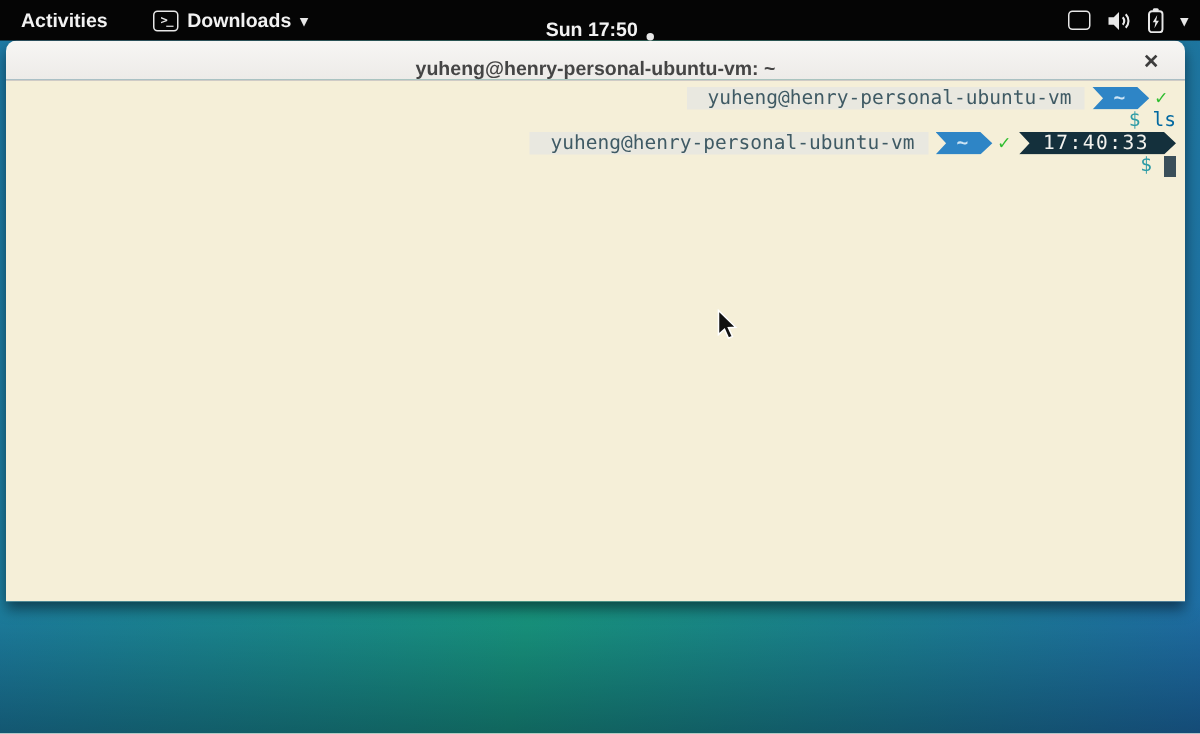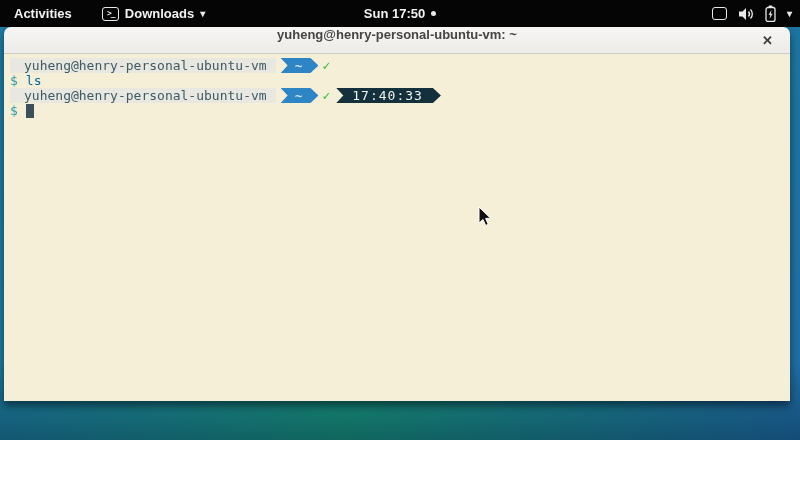--- a/index.html
+++ b/index.html
@@ -1,18 +1,18 @@
 <!DOCTYPE html>
 <html><head>
 <meta charset="utf-8">
 <style>
   * { margin:0; padding:0; box-sizing:border-box; }
   html,body { width:800px; height:489px; overflow:hidden; }
   .screen {
-    position:relative; width:800px; height:440px; overflow:hidden;
+    position:relative; width:800px; height:489px; overflow:hidden;
     font-family:"Liberation Sans", sans-serif;
     background:
       linear-gradient(to bottom, rgba(0,0,0,0) 82%, rgba(0,10,30,0.35) 100%),
       linear-gradient(100deg, #1e7aa6 0%, #18977f 48%, #1f6ea6 100%);
   }
 
   
   .topbar {
     position:absolute; left:0; top:0; width:800px; height:27px;
     background:#050505; color:#f2f2f2; display:flex; align-items:center;
@@ -21,52 +21,52 @@
   .tb-activities { margin-left:10px; padding:2px 4px; cursor:default; }
   .tb-appmenu { display:flex; align-items:center; gap:6px; margin-left:26px; }
   .term-icon {
     width:17px; height:14px; border:1px solid #e8e8e8; border-radius:3px;
     display:inline-flex; align-items:flex-end; justify-content:center;
     font-family:"DejaVu Sans Mono", monospace; font-size:8px; line-height:12px;
     color:#e8e8e8; font-weight:bold; letter-spacing:-1px; padding-left:1px;
   }
   .tb-clock {
     position:absolute; left:0; right:0; top:0; height:27px;
-    display:flex; align-items:center; justify-content:center; gap:6px;
+    display:flex; align-items:flex-end; justify-content:center; gap:6px;
     pointer-events:none;
   }
   .tb-clock-dot { width:5px; height:5px; border-radius:50%; background:#e8e8e8; }
   .tb-right { position:absolute; right:8px; top:0; height:27px; display:flex; align-items:center; gap:11px; }
   .screen-icon { width:15px; height:13px; border:1.5px solid #e8e8e8; border-radius:3px; }
   .chev { font-size:10px; color:#e8e8e8; }
 
   
   .window {
     position:absolute; left:4px; top:27px; width:786px; height:374px;
     border-radius:7px 7px 0 0; overflow:hidden;
     box-shadow:0 5px 9px rgba(0,0,10,0.5);
     z-index:10;
   }
   .titlebar {
     height:27px; background:linear-gradient(#f7f6f4, #edebe8);
     border-bottom:1px solid #cfcbc6;
-    display:flex; align-items:flex-start; justify-content:center; position:relative;
+    display:flex; align-items:flex-end; justify-content:center; position:relative;
     font-size:13px; font-weight:bold; color:#454545;
   }
   .close-btn {
     position:absolute; right:14px; top:5px; width:17px; height:17px;
     display:flex; align-items:center; justify-content:center;
     color:#3d3d3d; font-size:13px; font-weight:bold; cursor:default;
   }
   .term-body {
     height:347px; background:#f5efd8; padding:4px 6px;
     font-family:"DejaVu Sans Mono", monospace; font-size:13px;
     color:#3f5a64;
   }
-  .trow { display:flex; align-items:center; height:15px; white-space:pre; }
+  .trow { display:flex; align-items:center; height:15px; white-space:pre;justify-content:flex-end; }
 
   .seg-host {
     background:#e9e8e0; color:#3f5a64; height:15px; line-height:15px;
     padding:0 9px 0 14px; display:inline-block;
   }
   .pl-seg {
     height:15px; line-height:15px; display:inline-block;
     clip-path:polygon(0 0, 7px 50%, 0 100%, calc(100% - 8px) 100%, 100% 50%, calc(100% - 8px) 0);
   }
   .pl-blue { background:#2e85c6; color:#cde4f4; padding:0 16px 0 14px; margin-left:5px; font-weight:bold; }

